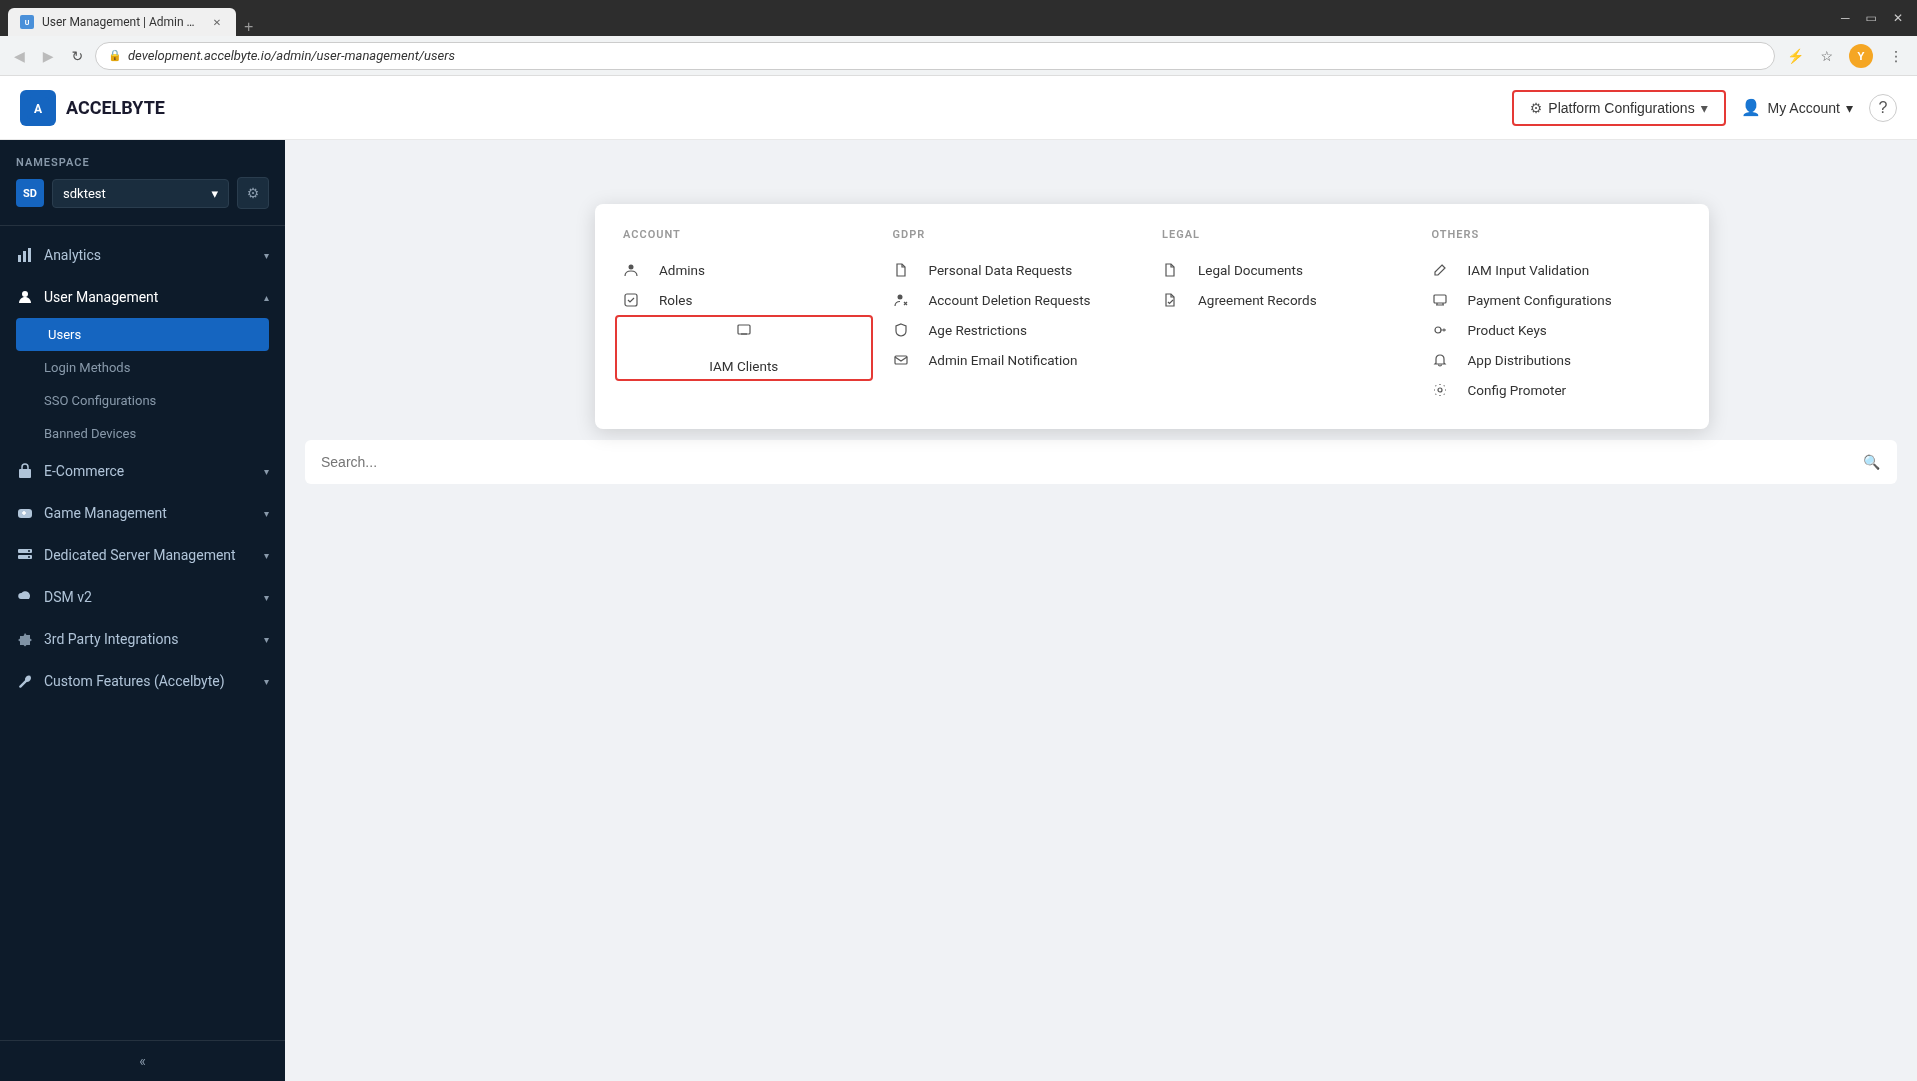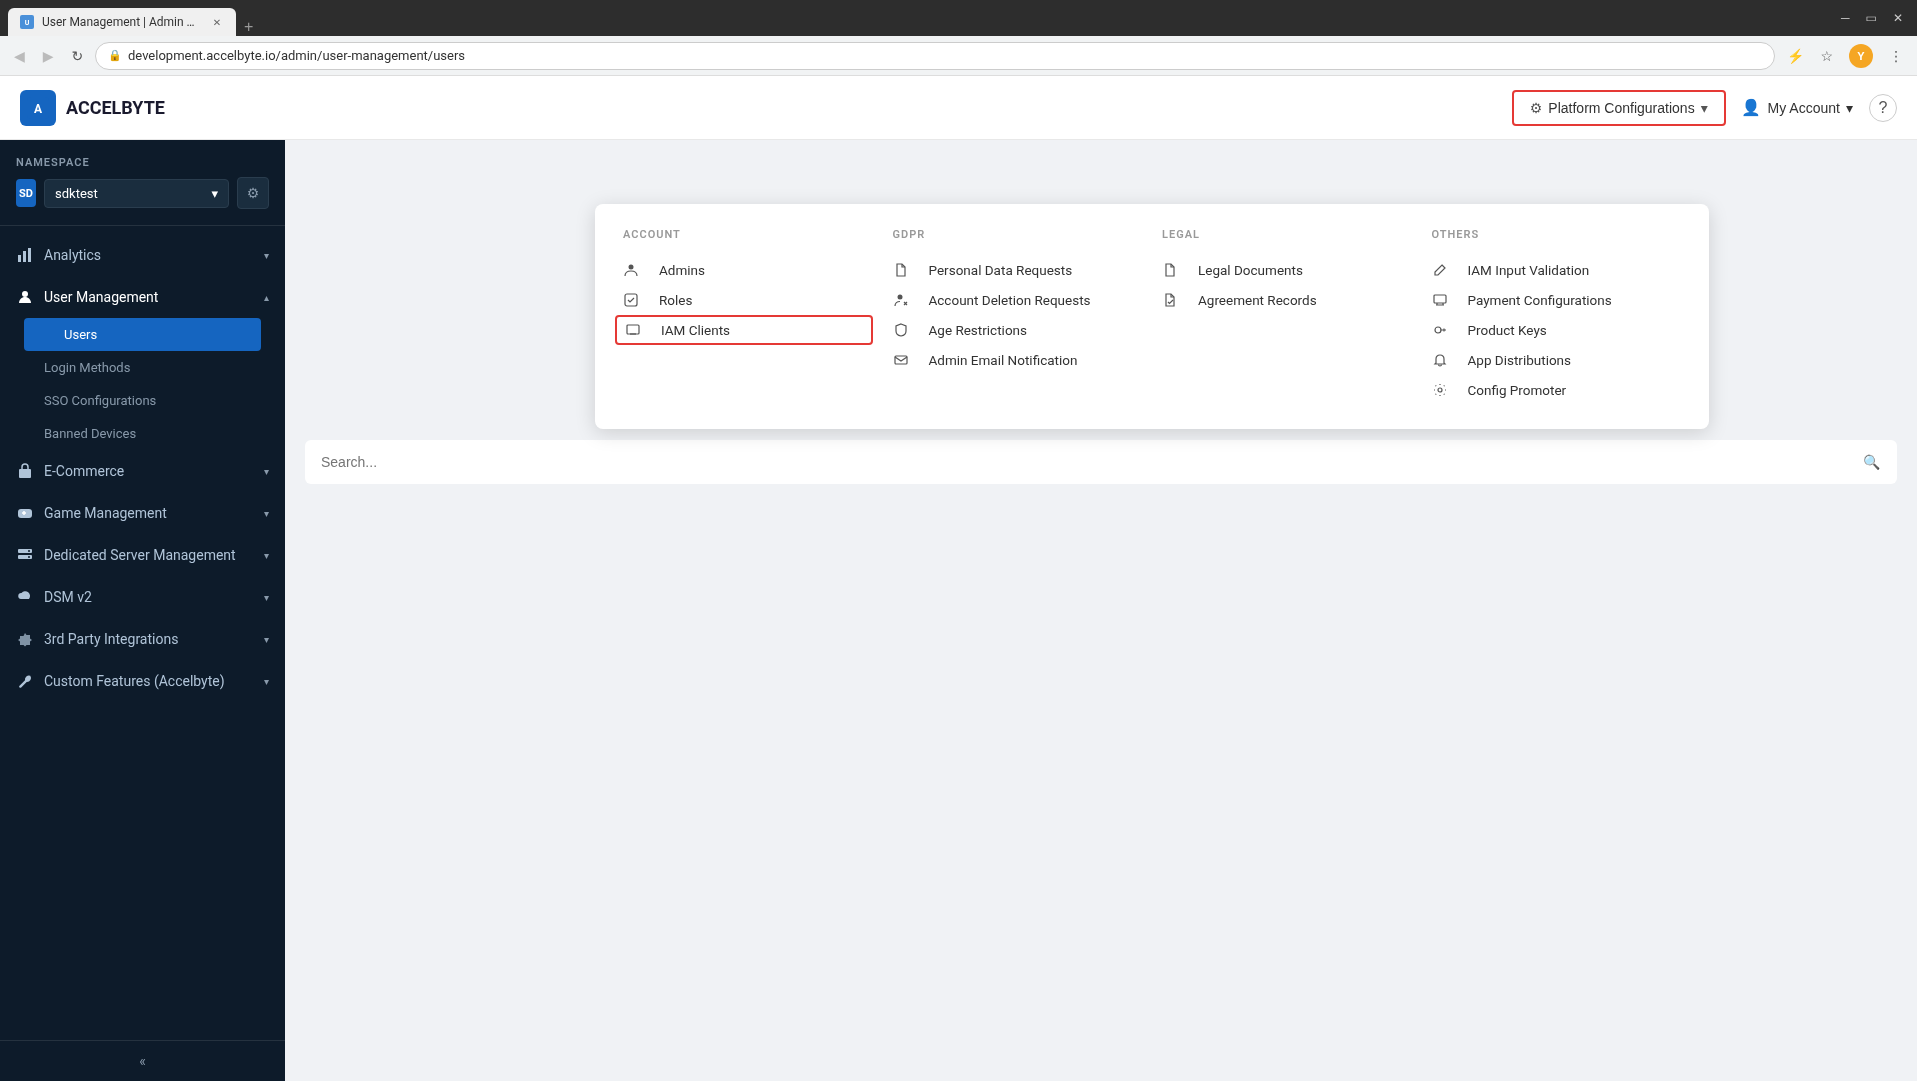--- a/index.html
+++ b/index.html
@@ -11,21 +11,21 @@
     .browser-tab { background: #f0f0f0; border-radius: 6px 6px 0 0; padding: 0 12px; height: 28px; display: flex; align-items: center; gap: 8px; font-size: 12px; color: #333; min-width: 200px; }
     .browser-tab-icon { width: 14px; height: 14px; background: #4a90d9; border-radius: 2px; display: flex; align-items: center; justify-content: center; }
     .tab-close { width: 14px; height: 14px; display: flex; align-items: center; justify-content: center; border-radius: 50%; font-size: 10px; color: #666; cursor: pointer; margin-left: auto; }
     .new-tab { background: none; border: none; color: #ccc; font-size: 16px; cursor: pointer; padding: 0 8px; }
 
     .browser-toolbar { background: #f1f3f4; height: 40px; display: flex; align-items: center; padding: 0 8px; gap: 6px; border-bottom: 1px solid #ddd; }
     .nav-btn { background: none; border: none; cursor: pointer; padding: 4px 6px; color: #555; font-size: 14px; border-radius: 3px; }
     .nav-btn.disabled { color: #bbb; cursor: default; }
     .address-bar { flex: 1; height: 28px; border: 1px solid #ccc; border-radius: 14px; padding: 0 12px; font-size: 13px; background: white; display: flex; align-items: center; gap: 6px; }
     .address-bar-icon { color: #555; font-size: 11px; }
-    .address-text { color: #333; font-size: 13px; flex: 1; }
+    .address-text { color: #333; font-size: 13px; flex: 1; font-style: italic; }
     .toolbar-icons { display: flex; gap: 4px; align-items: center; }
     .toolbar-icon-btn { background: none; border: none; cursor: pointer; color: #555; font-size: 14px; padding: 4px 6px; border-radius: 3px; }
     .user-avatar { width: 24px; height: 24px; background: #f5a623; border-radius: 50%; display: flex; align-items: center; justify-content: center; color: white; font-size: 11px; font-weight: bold; }
 
     
     .app-container { display: flex; flex-direction: column; height: calc(1081px - 76px); }
     .app-header { background: white; height: 64px; display: flex; align-items: center; padding: 0 20px; border-bottom: 1px solid #e8e8e8; position: relative; z-index: 200; }
     .app-logo { display: flex; align-items: center; gap: 10px; font-weight: 700; font-size: 18px; color: #1a1a2e; }
     .logo-icon { width: 36px; height: 36px; background: #1565c0; border-radius: 6px; display: flex; align-items: center; justify-content: center; color: white; font-weight: bold; font-size: 14px; }
     .header-spacer { flex: 1; }
@@ -37,32 +37,32 @@
     .help-btn { background: none; border: none; cursor: pointer; color: #555; font-size: 16px; width: 28px; height: 28px; border-radius: 50%; border: 1px solid #ccc; display: flex; align-items: center; justify-content: center; }
 
     
     .main-content { display: flex; flex: 1; overflow: hidden; }
 
     
     .sidebar { width: 285px; background: #0d1b2a; color: white; flex-shrink: 0; overflow-y: auto; display: flex; flex-direction: column; }
     .namespace-section { padding: 16px; border-bottom: 1px solid rgba(255,255,255,0.1); }
     .namespace-label { font-size: 11px; color: #8899aa; letter-spacing: 1px; margin-bottom: 8px; font-weight: 600; }
     .namespace-selector { display: flex; align-items: center; gap: 8px; }
-    .namespace-badge { background: #1565c0; color: white; width: 20px; height: 28px; border-radius: 4px; display: flex; align-items: center; justify-content: center; font-size: 11px; font-weight: bold; flex-shrink: 0; }
+    .namespace-badge { background: #1565c0; color: white; width: 28px; height: 28px; border-radius: 4px; display: flex; align-items: center; justify-content: center; font-size: 11px; font-weight: bold; flex-shrink: 0; }
     .namespace-dropdown { flex: 1; background: #1a2d3e; border: 1px solid #2a3d4e; border-radius: 4px; padding: 6px 10px; display: flex; align-items: center; justify-content: space-between; cursor: pointer; color: white; font-size: 13px; }
     .namespace-settings { background: #1a2d3e; border: 1px solid #2a3d4e; border-radius: 4px; width: 32px; height: 32px; display: flex; align-items: center; justify-content: center; cursor: pointer; color: #8899aa; }
 
     .sidebar-nav { flex: 1; padding: 8px 0; }
     .sidebar-item { display: flex; align-items: center; justify-content: space-between; padding: 12px 16px; cursor: pointer; color: #b0c4d8; font-size: 14px; transition: background 0.15s; }
     .sidebar-item.active { color: white; }
     .sidebar-item-left { display: flex; align-items: center; gap: 10px; }
     .sidebar-icon { width: 18px; height: 18px; display: flex; align-items: center; justify-content: center; flex-shrink: 0; }
     .sidebar-chevron { font-size: 10px; color: #8899aa; }
     .sidebar-sub-item { padding: 9px 16px 9px 44px; cursor: pointer; color: #8899aa; font-size: 13px; transition: background 0.15s; }
-    .sidebar-sub-item.active { background: #1565c0; color: white; border-radius: 4px; margin: 0 24px; padding: 9px 16px 9px 40px; }
+    .sidebar-sub-item.active { background: #1565c0; color: white; border-radius: 4px; margin: 0 16px; padding: 9px 16px 9px 32px; }
     .sidebar-collapse-btn { padding: 12px 16px; text-align: center; color: #8899aa; cursor: pointer; border-top: 1px solid rgba(255,255,255,0.1); margin-top: auto; }
 
     
     .page-content { flex: 1; background: #f0f2f5; overflow-y: auto; position: relative; }
     .dropdown-menu { position: absolute; top: 64px; left: 310px; right: 208px; background: white; border-radius: 8px; box-shadow: 0 4px 20px rgba(0,0,0,0.15); z-index: 150; padding: 24px 28px; }
     .dropdown-columns { display: flex; gap: 0; }
     .dropdown-col { flex: 1; padding-right: 20px; }
     .dropdown-col-header { font-size: 11px; color: #999; letter-spacing: 1px; font-weight: 600; margin-bottom: 14px; text-transform: uppercase; }
     .dropdown-item { display: flex; align-items: center; gap: 20px; padding: 7px 0; cursor: pointer; color: #333; font-size: 13.5px; transition: color 0.15s; }
     .dropdown-item-icon { width: 16px; height: 16px; display: flex; align-items: center; justify-content: center; flex-shrink: 0; color: #555; }
@@ -306,21 +306,21 @@
             </div>
             <div class="dropdown-item">
               <div class="dropdown-item-icon">
                 <svg width="14" height="14" viewBox="0 0 14 14" fill="none" stroke="currentColor" stroke-width="1.2">
                     <rect x="1" y="1" width="12" height="12" rx="2"></rect>
                     <path d="M4 7l2 2 4-4"></path>
                   </svg>
               </div>
               <span>Roles</span>
             </div>
-            <div class="dropdown-item highlighted" style="border:2px solid #e53935;border-radius:4px;padding:5px 8px;margin-left:-8px;">
+            <div class="dropdown-item highlighted" style="border:2px solid #e53935;border-radius:4px;padding:5px 8px;margin-left:-8px;flex-direction:column;">
               <div class="dropdown-item-icon">
                 <svg width="14" height="14" viewBox="0 0 14 14" fill="none" stroke="currentColor" stroke-width="1.2">
                     <rect x="1" y="2" width="12" height="9" rx="1"></rect>
                     <path d="M4 11h6"></path>
                   </svg>
               </div>
               <span>IAM Clients</span>
             </div>
           </div>
 

